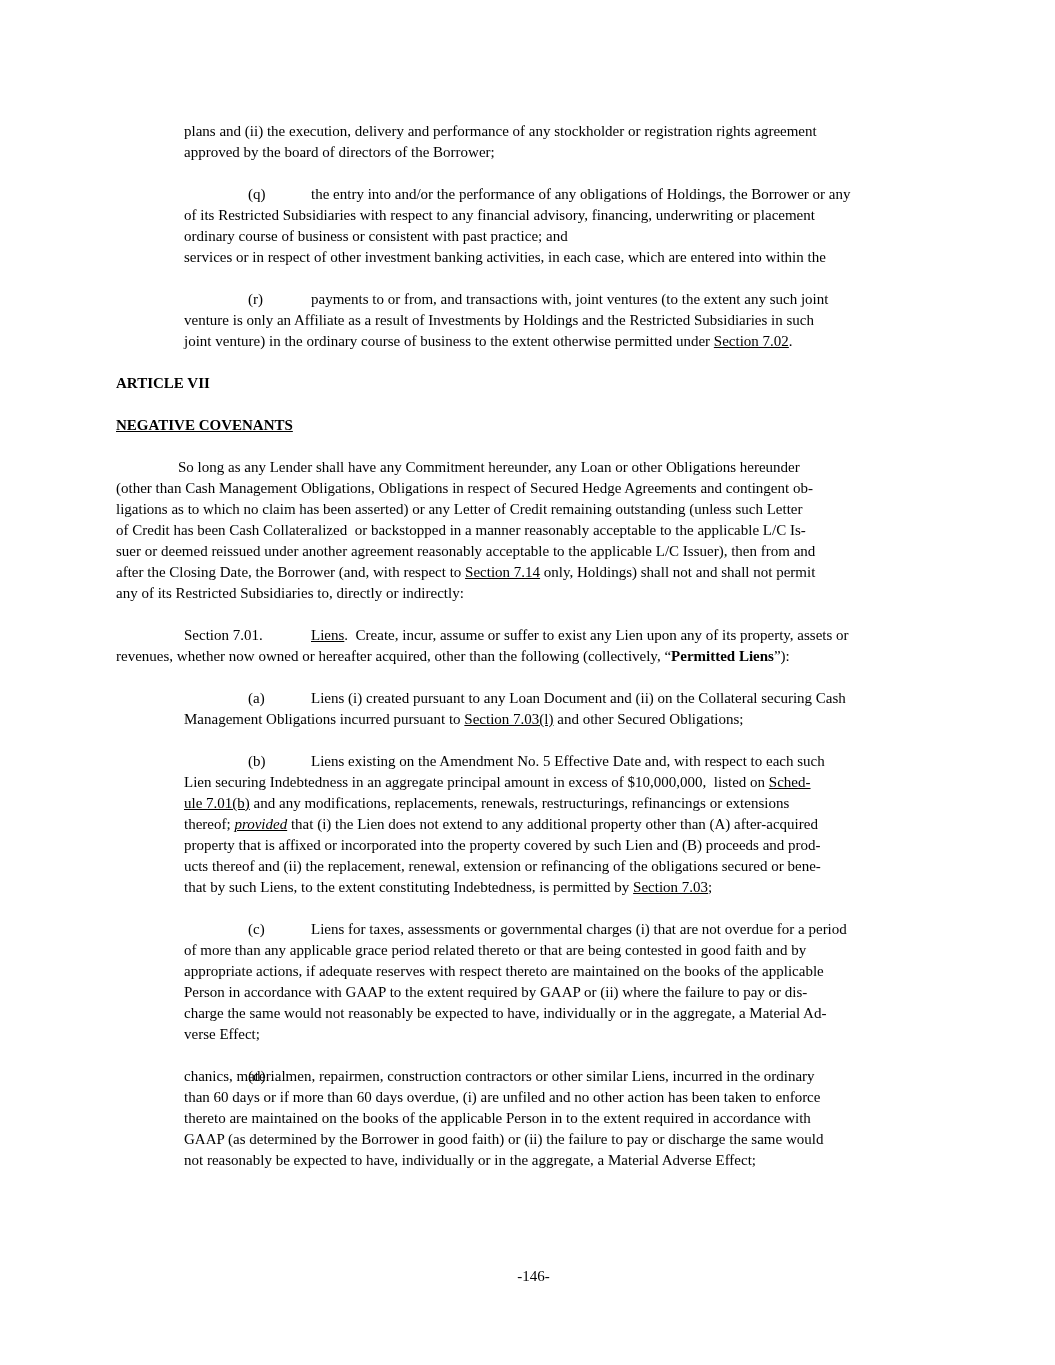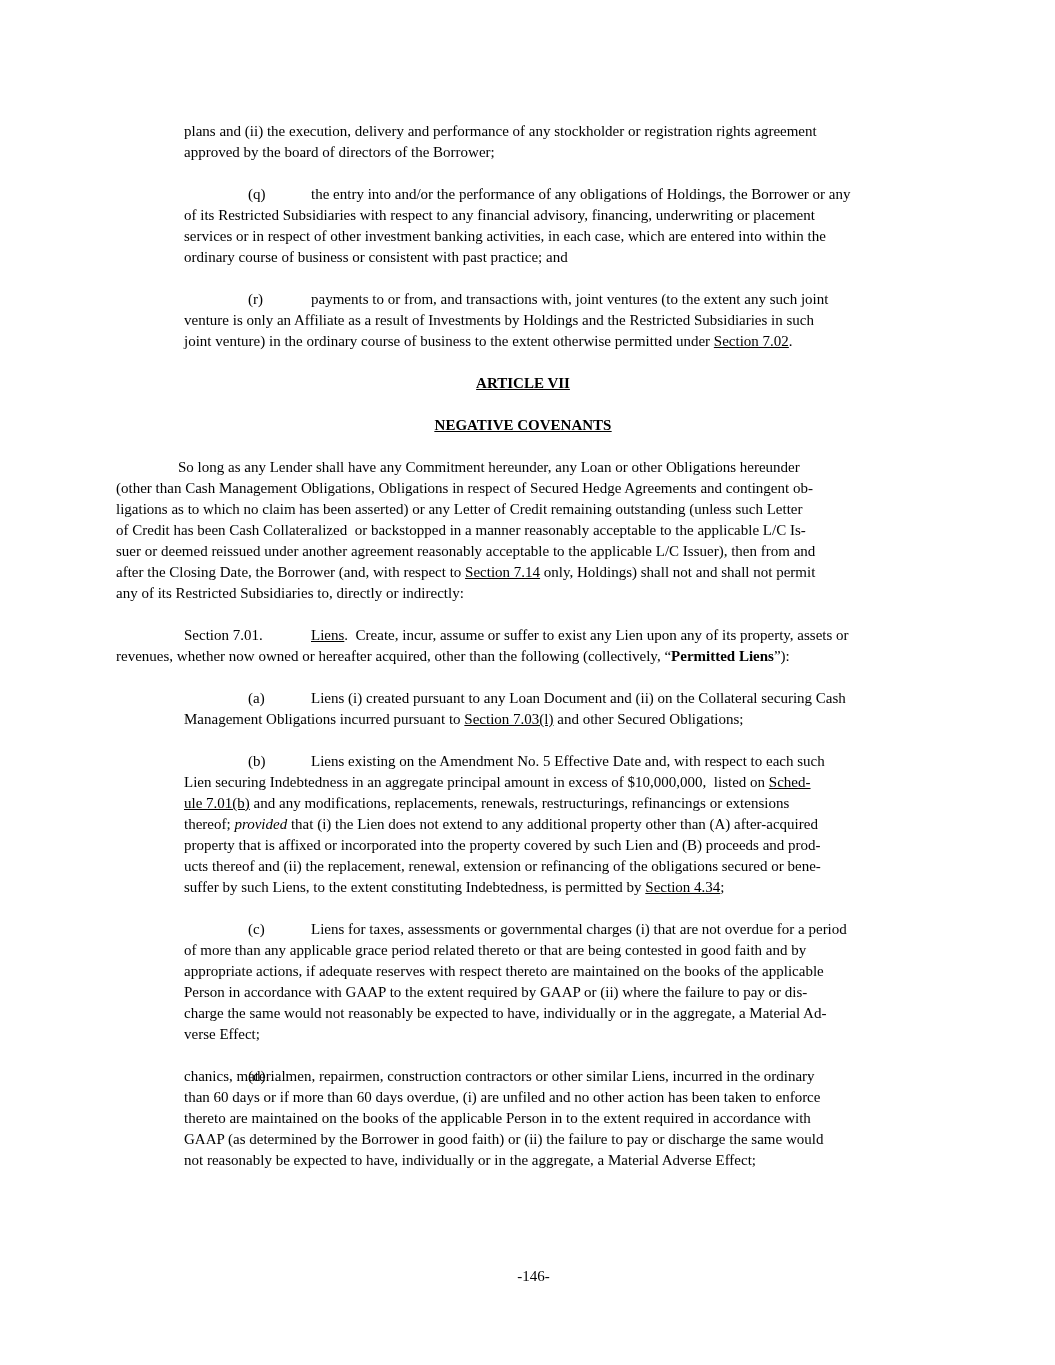--- a/index.html
+++ b/index.html
@@ -22,26 +22,26 @@
   .para + .para { margin-top:21px; }
 
   
   .item-cont { margin-left:68px; }
   .item      { margin-left:68px; }
   .item .plabel { position:absolute; left:64px; top:0; }
   .item .ln.first { padding-left:127px; }
   .body-indent .ln.first { padding-left:62px; }
   .body-label .plabel { position:absolute; left:68px; top:0; }
   .body-label .ln.first { padding-left:195px; }
-  .center .ln { text-align:center; white-space:normal;text-decoration:underline; }
+  .center .ln { text-align:left; white-space:normal; }
 
   .ln { white-space:pre; text-align:left; }
   .u { text-decoration:underline; }
   .b { font-weight:bold; }
-  .i { font-style:italic; }
+  .i { font-style:italic;text-decoration:underline; }
 
   
   [data-name="article-heading"]            { margin-top:16px; }
   [data-name="negative-covenants-heading"] { margin-top:20px; }
   [data-name="intro-paragraph"]            { margin-top:13px; }
   [data-name="section-7-01-paragraph"]     { margin-top:17px; }
   [data-name="item-c"]                     { margin-top:13px; }
   [data-name="item-d"]                     { margin-top:9px; }
 
   .footer {
@@ -56,22 +56,22 @@
 <div class="page" data-name="document-page">
   <div class="content" data-name="document-body">
       <div class="para item-cont" data-name="carryover-paragraph">
         <div class="ln first" data-name="text-line"><span data-name="text-run">plans and (ii) the execution, delivery and performance of any stockholder or registration rights agreement</span></div>
         <div class="ln last" data-name="text-line"><span data-name="text-run">approved by the board of directors of the Borrower;</span></div>
       </div>
       <div class="para item" data-name="item-q">
         <span class="plabel" data-name="item-q-label">(q)</span>
         <div class="ln first" data-name="text-line"><span data-name="text-run">the entry into and/or the performance of any obligations of Holdings, the Borrower or any</span></div>
         <div class="ln" data-name="text-line"><span data-name="text-run">of its Restricted Subsidiaries with respect to any financial advisory, financing, underwriting or placement</span></div>
+        <div class="ln last" data-name="text-line"><span data-name="text-run">ordinary course of business or consistent with past practice; and</span></div>
         <div class="ln" data-name="text-line"><span data-name="text-run">services or in respect of other investment banking activities, in each case, which are entered into within the</span></div>
-        <div class="ln last" data-name="text-line"><span data-name="text-run">ordinary course of business or consistent with past practice; and</span></div>
       </div>
       <div class="para item" data-name="item-r">
         <span class="plabel" data-name="item-r-label">(r)</span>
         <div class="ln first" data-name="text-line"><span data-name="text-run">payments to or from, and transactions with, joint ventures (to the extent any such joint</span></div>
         <div class="ln" data-name="text-line"><span data-name="text-run">venture is only an Affiliate as a result of Investments by Holdings and the Restricted Subsidiaries in such</span></div>
         <div class="ln last" data-name="text-line"><span data-name="text-run">joint venture) in the ordinary course of business to the extent otherwise permitted under </span><span class="u" data-name="text-run">Section 7.02</span><span data-name="text-run">.</span></div>
       </div>
       <div class="para center" data-name="article-heading">
         <div class="ln first last" data-name="text-line"><span class="b" data-name="text-run">ARTICLE VII</span></div>
       </div>
@@ -98,21 +98,21 @@
         <div class="ln last" data-name="text-line"><span data-name="text-run">Management Obligations incurred pursuant to </span><span class="u" data-name="text-run">Section 7.03(l)</span><span data-name="text-run"> and other Secured Obligations;</span></div>
       </div>
       <div class="para item" data-name="item-b">
         <span class="plabel" data-name="item-b-label">(b)</span>
         <div class="ln first" data-name="text-line"><span data-name="text-run">Liens existing on the Amendment No. 5 Effective Date and, with respect to each such</span></div>
         <div class="ln" data-name="text-line"><span data-name="text-run">Lien securing Indebtedness in an aggregate principal amount in excess of $10,000,000,  listed on </span><span class="u" data-name="text-run">Sched-</span></div>
         <div class="ln" data-name="text-line"><span class="u" data-name="text-run">ule 7.01(b)</span><span data-name="text-run"> and any modifications, replacements, renewals, restructurings, refinancings or extensions</span></div>
         <div class="ln" data-name="text-line"><span data-name="text-run">thereof; </span><span class="i" data-name="text-run">provided</span><span data-name="text-run"> that (i) the Lien does not extend to any additional property other than (A) after-acquired</span></div>
         <div class="ln" data-name="text-line"><span data-name="text-run">property that is affixed or incorporated into the property covered by such Lien and (B) proceeds and prod-</span></div>
         <div class="ln" data-name="text-line"><span data-name="text-run">ucts thereof and (ii) the replacement, renewal, extension or refinancing of the obligations secured or bene-</span></div>
-        <div class="ln last" data-name="text-line"><span data-name="text-run">suffer by such Liens, to the extent constituting Indebtedness, is permitted by </span><span class="u" data-name="text-run">Section 4.34</span><span data-name="text-run">;</span></div>
+        <div class="ln last" data-name="text-line"><span data-name="text-run">that by such Liens, to the extent constituting Indebtedness, is permitted by </span><span class="u" data-name="text-run">Section 7.03</span><span data-name="text-run">;</span></div>
       </div>
       <div class="para item" data-name="item-c">
         <span class="plabel" data-name="item-c-label">(c)</span>
         <div class="ln first" data-name="text-line"><span data-name="text-run">Liens for taxes, assessments or governmental charges (i) that are not overdue for a period</span></div>
         <div class="ln" data-name="text-line"><span data-name="text-run">of more than any applicable grace period related thereto or that are being contested in good faith and by</span></div>
         <div class="ln" data-name="text-line"><span data-name="text-run">appropriate actions, if adequate reserves with respect thereto are maintained on the books of the applicable</span></div>
         <div class="ln" data-name="text-line"><span data-name="text-run">Person in accordance with GAAP to the extent required by GAAP or (ii) where the failure to pay or dis-</span></div>
         <div class="ln" data-name="text-line"><span data-name="text-run">charge the same would not reasonably be expected to have, individually or in the aggregate, a Material Ad-</span></div>
         <div class="ln last" data-name="text-line"><span data-name="text-run">verse Effect;</span></div>
       </div>

